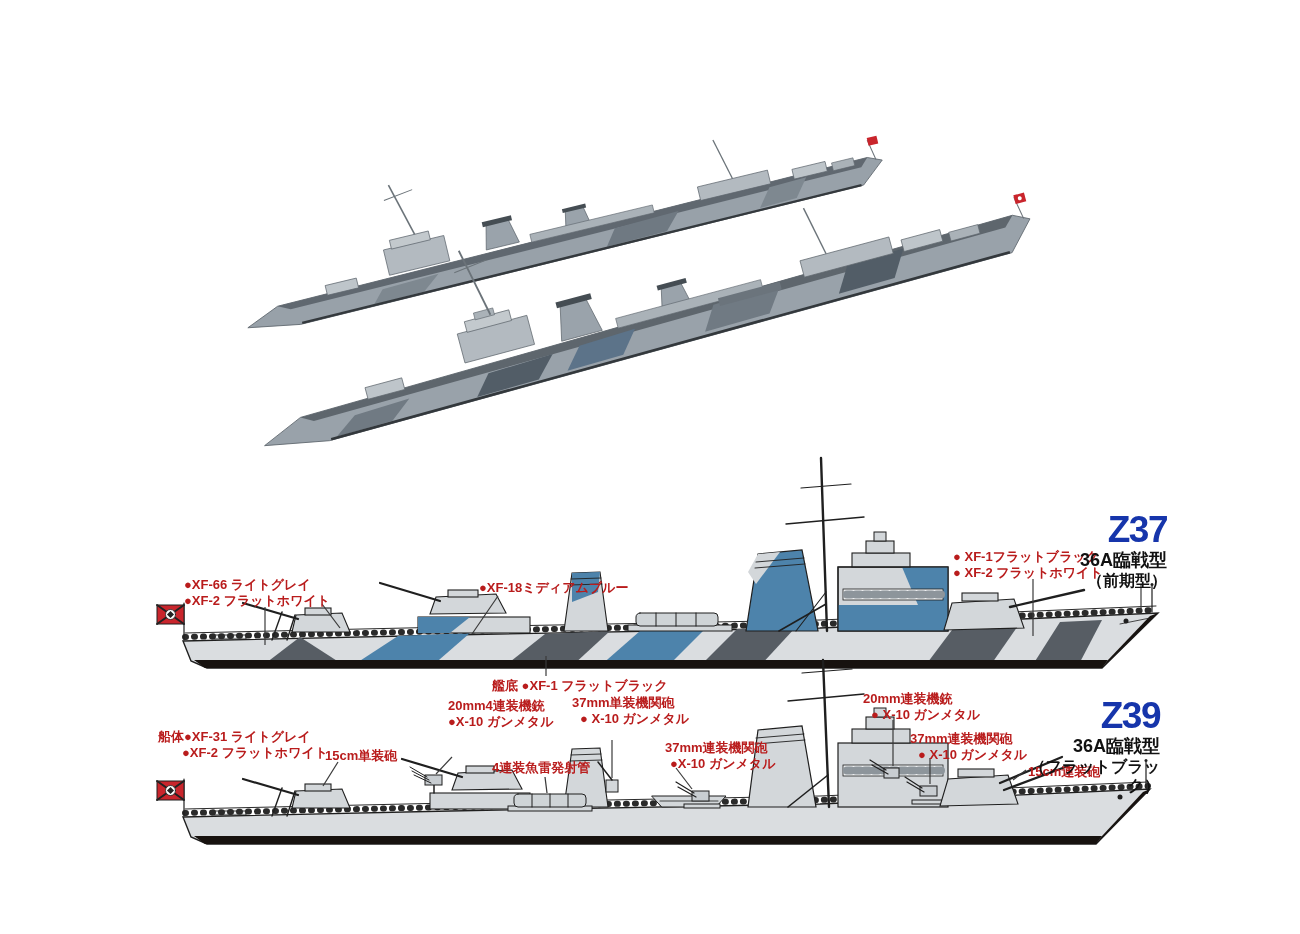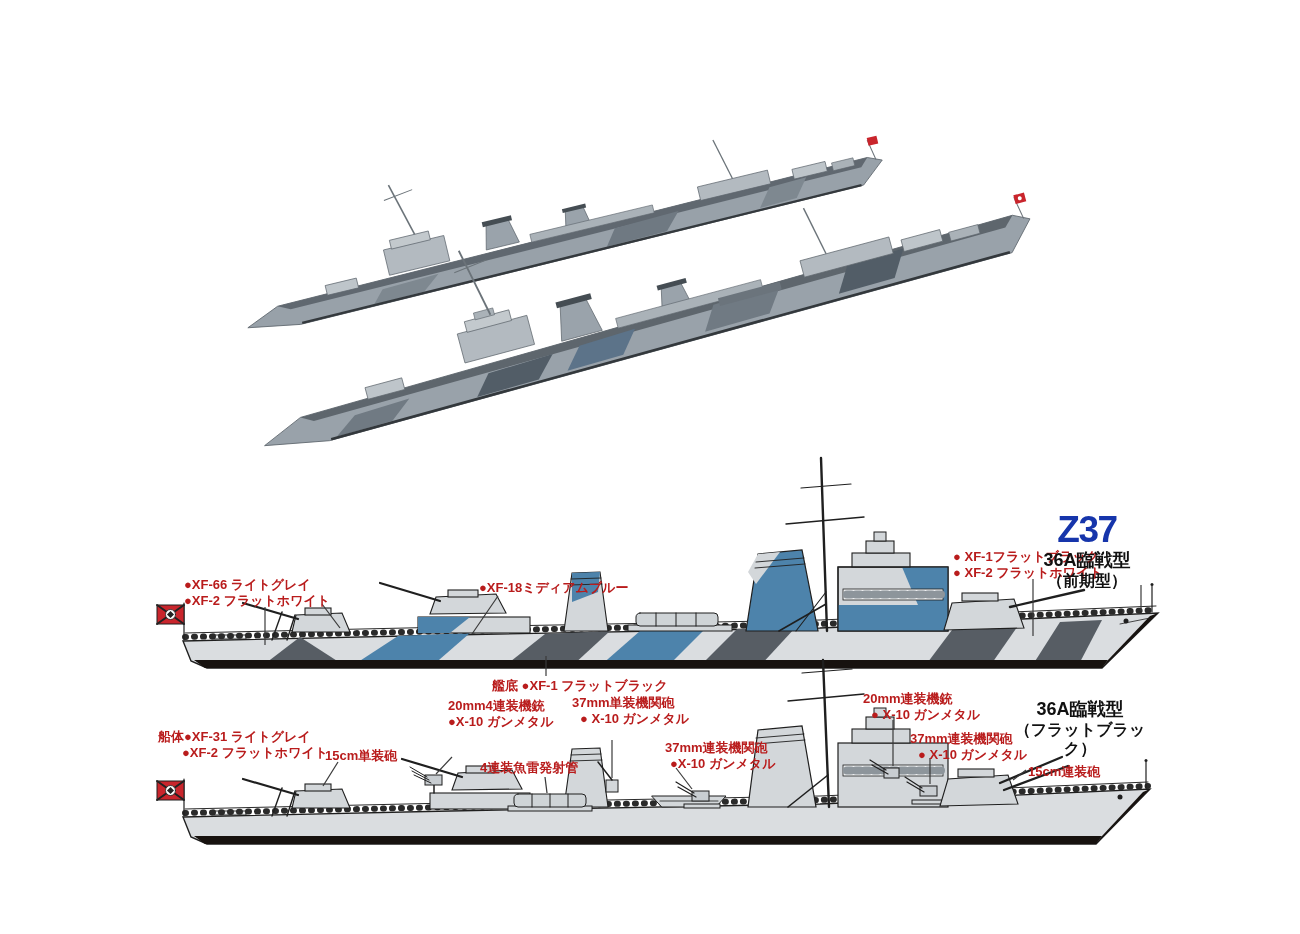--- a/index.html
+++ b/index.html
@@ -3,21 +3,21 @@
 <meta charset="utf-8">
 <style>
   html,body{margin:0;padding:0;background:#ffffff;}
   body{width:1300px;height:934px;position:relative;overflow:hidden;
        font-family:"Liberation Sans",sans-serif;}
   #stage{position:absolute;left:0;top:0;width:1300px;height:934px;}
   svg{position:absolute;left:0;top:0;}
   .lbl{position:absolute;font:600 13px/16px "Liberation Sans",sans-serif;
        color:#b91c1c;white-space:nowrap;z-index:5;}
   .lbl span{display:block;}
-  .ship-title{position:absolute;text-align:center;z-index:5;color:#111;}
+  .ship-title{position:absolute;text-align:right;z-index:5;color:#111;}
   .ship-name{font-weight:800;font-size:37px;line-height:1;color:#1635ab;letter-spacing:-1.5px;}
   .ship-variant{font-weight:700;font-size:18px;line-height:1.15;margin-top:2px;}
   .ship-note{font-weight:600;font-size:16px;line-height:1.2;}
 </style>
 </head>
 <body>
 
 <div id="stage">
 
 <svg width="1300" height="934" viewBox="0 0 1300 934">
@@ -327,21 +327,21 @@
   <span>船体●XF-31 ライトグレイ</span>
   <span style="padding-left:24px">●XF-2 フラットホワイト</span>
 </div>
 <div class="lbl" style="left:325px;top:748px">
   <span>15cm単装砲</span>
 </div>
 <div class="lbl" style="left:448px;top:698px">
   <span>20mm4連装機銃</span>
   <span>●X-10 ガンメタル</span>
 </div>
-<div class="lbl" style="left:480px;top:760px">
+<div class="lbl" style="left:492px;top:760px">
   <span>4連装魚雷発射管</span>
 </div>
 <div class="lbl" style="left:572px;top:695px">
   <span>37mm単装機関砲</span>
   <span style="padding-left:8px">● X-10 ガンメタル</span>
 </div>
 <div class="lbl" style="left:665px;top:740px">
   <span>37mm連装機関砲</span>
   <span style="padding-left:5px">●X-10 ガンメタル</span>
 </div>
@@ -350,17 +350,18 @@
   <span style="padding-left:8px">● X-10 ガンメタル</span>
 </div>
 <div class="lbl" style="left:910px;top:731px">
   <span>37mm連装機関砲</span>
   <span style="padding-left:8px">● X-10 ガンメタル</span>
 </div>
 <div class="lbl" style="left:1028px;top:764px">
   <span>15cm連装砲</span>
 </div>
 <div class="ship-title" style="left:1000px;top:697px;width:160px">
+  <div class="ship-name">Z39</div>
   <div class="ship-variant">36A臨戦型</div>
   <div class="ship-note">（フラットブラック）</div>
 </div>
 
 </div>
 
 </body></html>

